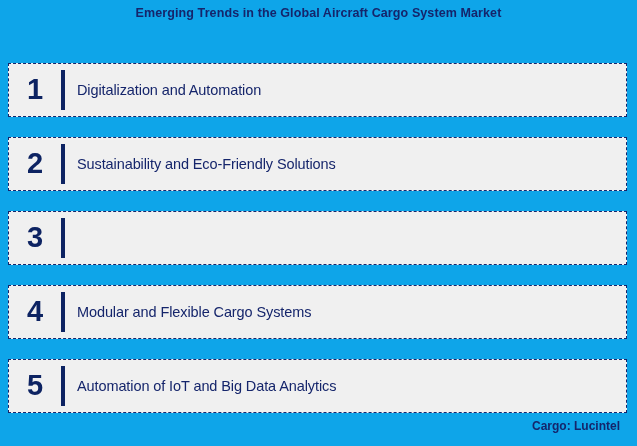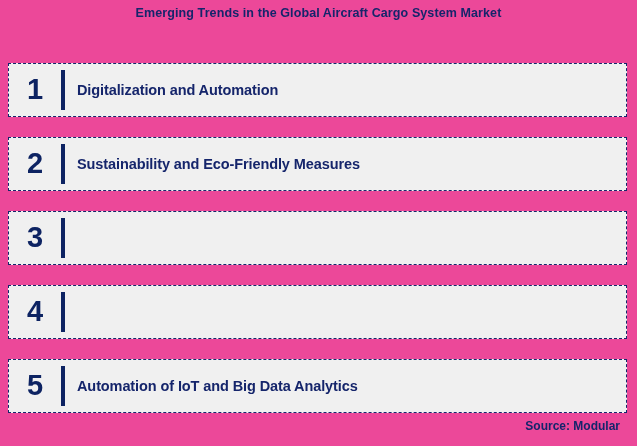--- a/index.html
+++ b/index.html
@@ -13,21 +13,21 @@
     position: relative;
     font-family: "Liberation Sans", sans-serif;
     overflow: hidden;
   }
 
   .page {
     position: absolute;
     left: 0; top: 0;
     width: 637px;
     height: 446px;
-    background: #ec4899;
+    background: #0ea5e9;
   }
 
   .chart-title {
     position: absolute;
     left: 0;
     top: 6px;
     width: 637px;
     text-align: center;
     font-size: 12.5px;
     font-weight: bold;
@@ -70,21 +70,21 @@
     flex: 0 0 4px;
     width: 4px;
     height: 40px;
     background: #0d2362;
     margin-right: 12px;
   }
 
   .trend-label {
     flex: 1 1 auto;
     font-size: 14.5px;
-    font-weight: bold;
+    font-weight: normal;
     color: #15256b;
     white-space: nowrap;
     letter-spacing: -0.1px;
   }
 
   .source-note {
     position: absolute;
     right: 17px;
     bottom: 13px;
     font-size: 12px;
@@ -104,36 +104,37 @@
 
     <div class="trend-row">
       <div class="trend-number">1</div>
       <div class="trend-divider"></div>
       <div class="trend-label">Digitalization and Automation</div>
     </div>
 
     <div class="trend-row">
       <div class="trend-number">2</div>
       <div class="trend-divider"></div>
-      <div class="trend-label">Sustainability and Eco-Friendly Measures</div>
+      <div class="trend-label">Sustainability and Eco-Friendly Solutions</div>
     </div>
 
     <div class="trend-row">
       <div class="trend-number">3</div>
       <div class="trend-divider"></div>
     </div>
 
     <div class="trend-row">
       <div class="trend-number">4</div>
       <div class="trend-divider"></div>
+      <div class="trend-label">Modular and Flexible Cargo Systems</div>
     </div>
 
     <div class="trend-row">
       <div class="trend-number">5</div>
       <div class="trend-divider"></div>
       <div class="trend-label">Automation of IoT and Big Data Analytics</div>
     </div>
 
   </div>
 
-  <div class="source-note">Source: Modular</div>
+  <div class="source-note">Cargo: Lucintel</div>
 
 </div>
 
 </body></html>

